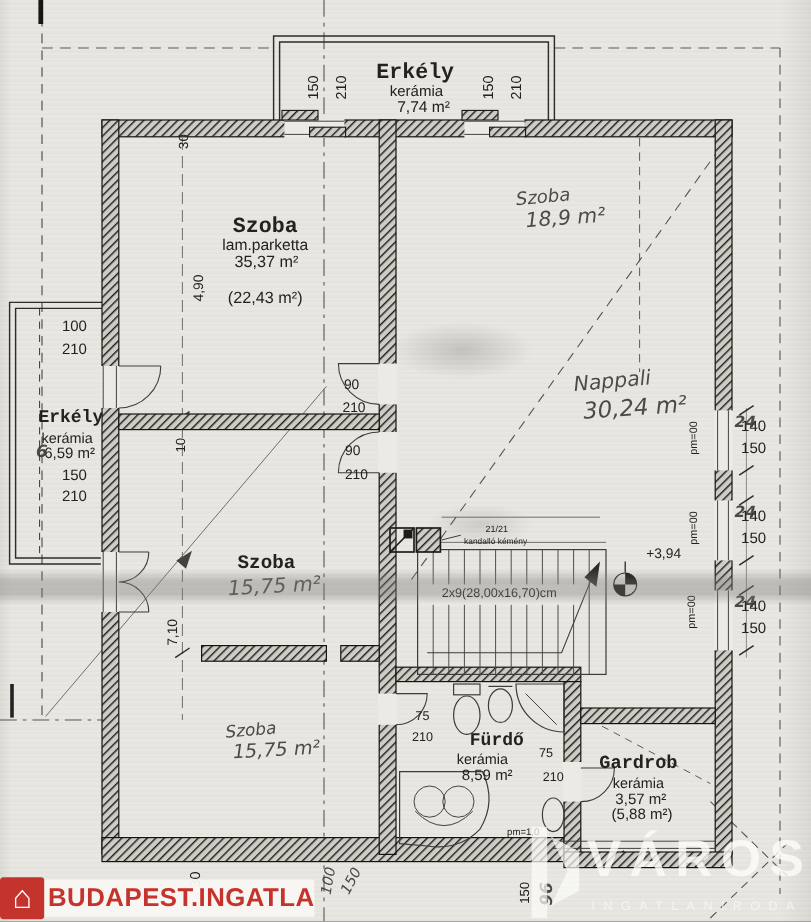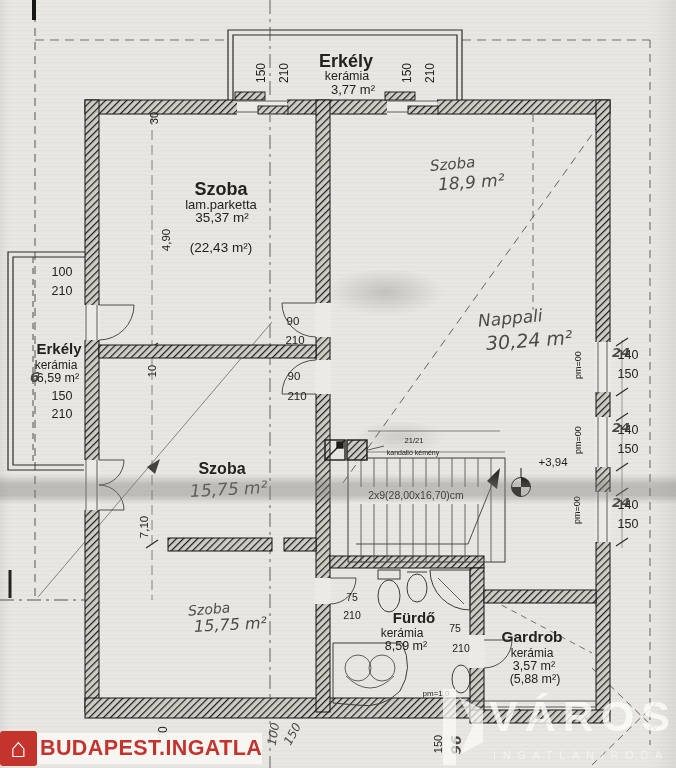--- a/index.html
+++ b/index.html
@@ -6,21 +6,21 @@
   #page{position:relative;width:676px;height:768px;overflow:hidden;
     background:#e9e7e2;
     background-image:
       linear-gradient(90deg, rgba(0,0,0,.05) 0, rgba(0,0,0,0) 10px),
       linear-gradient(270deg, rgba(0,0,0,.06) 0, rgba(0,0,0,0) 26px),
       repeating-linear-gradient(0deg, rgba(0,0,0,.014) 0 2px, rgba(255,255,255,.01) 2px 4px);
     font-family:"Liberation Sans",sans-serif;}
   svg.plan{position:absolute;left:0;top:0;z-index:1;}
   .lbl{position:absolute;z-index:10;white-space:nowrap;color:#222220;line-height:1;
        transform:translate(-50%,-50%);font-family:"Liberation Sans",sans-serif;}
-  .b{font-weight:bold;}
+  .b{font-weight:bold;font-family:Liberation Mono, monospace;}
   .rot{transform:translate(-50%,-50%) rotate(-90deg);}
   .hand{position:absolute;z-index:11;white-space:nowrap;line-height:1;color:#3a3a38;
         font-family:"DejaVu Sans",sans-serif;font-style:italic;opacity:.9;}
   .stairlbl{background:#eceae5;padding:1px 3px;}
   .scanband{position:absolute;left:0;top:474px;width:676px;height:30px;z-index:30;pointer-events:none;
     background:linear-gradient(180deg, rgba(128,126,120,0) 0%, rgba(128,126,120,.40) 35%, rgba(125,123,117,.40) 70%, rgba(128,126,120,0) 100%);}
   .smudge{position:absolute;left:325px;top:268px;width:120px;height:48px;z-index:9;pointer-events:none;
     background:radial-gradient(ellipse at center, rgba(110,110,104,.30) 0%, rgba(110,110,104,0) 70%);}
   .smudge2{position:absolute;left:355px;top:420px;width:90px;height:34px;z-index:9;pointer-events:none;
     background:radial-gradient(ellipse at center, rgba(110,110,104,.22) 0%, rgba(110,110,104,0) 70%);}
@@ -208,21 +208,21 @@
       <path d="M333,643 H402 Q414,668 400,691 Q383,709 356,705 L333,703 Z"></path>
       <circle cx="358" cy="668" r="13" stroke-width=".8"></circle>
       <circle cx="382" cy="668" r="13" stroke-width=".8"></circle>
       <path d="M346,676 Q370,700 394,676" stroke-width=".8"></path>
       <ellipse cx="461" cy="679" rx="9" ry="14"></ellipse>
     </g>
   </svg>
 
   <div class="lbl b" style="left:346px;top:61px;font-size:18px;">Erkély</div>
   <div class="lbl" style="left:347px;top:76px;font-size:12.5px;">kerámia</div>
-  <div class="lbl" style="left:353px;top:89px;font-size:13px;">3,77 m²</div>
+  <div class="lbl" style="left:353px;top:89px;font-size:13px;">7,74 m²</div>
 
   <div class="lbl rot" style="left:261px;top:73px;font-size:12px;">150</div>
   <div class="lbl rot" style="left:284px;top:73px;font-size:12px;">210</div>
   <div class="lbl rot" style="left:407px;top:73px;font-size:12px;">150</div>
   <div class="lbl rot" style="left:430px;top:73px;font-size:12px;">210</div>
 
   <div class="lbl b" style="left:221px;top:189px;font-size:18px;">Szoba</div>
   <div class="lbl" style="left:221px;top:204px;font-size:13px;">lam.parketta</div>
   <div class="lbl" style="left:222px;top:218px;font-size:13.5px;">35,37 m²</div>
   <div class="lbl" style="left:221px;top:248px;font-size:13.5px;">(22,43 m²)</div>

